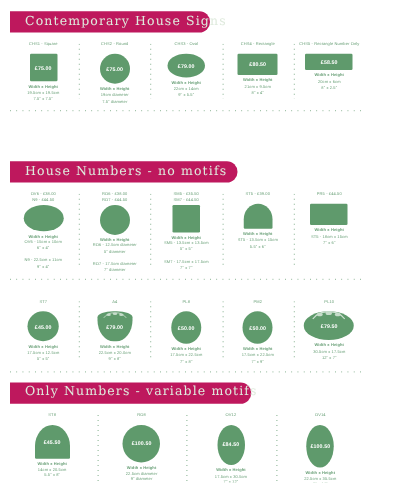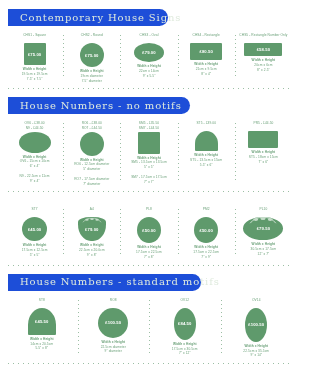--- a/index.html
+++ b/index.html
@@ -10,21 +10,21 @@
     color:#5d9169;
     overflow:hidden;
   }
   .page{position:relative;width:298px;height:386px;}
 
   
   .section{position:relative;}
 
   .band{
     height:17px;
-    background:#1d4ed8;
+    background:#be185d;
     border-radius:0 9px 9px 0;
     display:flex;align-items:center;
     margin-left:8px;
     padding-left:12px;
     box-sizing:border-box;
   }
   .band-title{
     color:#dfeadd;
     font-family:"DejaVu Serif",serif;
     font-size:10px;
@@ -177,21 +177,21 @@
               <div class="shape rect" style="width: 38px; height: 13px;">
                 <span class="price">£58.50</span>
               </div>
             </div>
             <div class="dims"><span class="lbl">Width x Height</span><br><span>20cm x 6cm</span><br><span>8" x 2.5"</span></div>
           </div>
         </div>
         <div class="divider"></div>
       </div>
       <div class="section s2">
-        <div class="band" style="width: 182px;">
+        <div class="band" style="width: 182px; margin-top: 32px;">
           <div class="band-title">House Numbers - no motifs</div>
         </div>
         <div class="row">
           <div class="cell">
             <div class="code two">OV6 - £38.00<br>N9 - £44.50</div>
             <div class="shapewrap">
               <div class="shape oval" style="width: 32px; height: 21px;"></div>
             </div>
             <div class="dims"><span class="lbl">Width x Height</span><br><span>OV6 - 15cm x 10cm</span><br><span>6" x 4"</span><br><br><span>N9 - 22.5cm x 11cm</span><br><span>9" x 4"</span></div>
           </div>
@@ -283,21 +283,21 @@
                 <span class="price">£79.50</span>
               </div>
             </div>
             <div class="dims"><span class="lbl">Width x Height</span><br><span>30.5cm x 17.5cm</span><br><span>12" x 7"</span></div>
           </div>
         </div>
         <div class="divider"></div>
       </div>
       <div class="section s4">
         <div class="band" style="width: 193px;">
-          <div class="band-title">House Numbers - standard motifs</div>
+          <div class="band-title">Only Numbers - variable motifs</div>
         </div>
         <div class="row">
           <div class="cell">
             <div class="code">ST8</div>
             <div class="shapewrap">
               <div class="shape arch" style="width: 28px; height: 27px;">
                 <span class="price">£45.50</span>
               </div>
             </div>
             <div class="dims"><span class="lbl">Width x Height</span><br><span>14cm x 20.5cm</span><br><span>5.5" x 8"</span></div>

